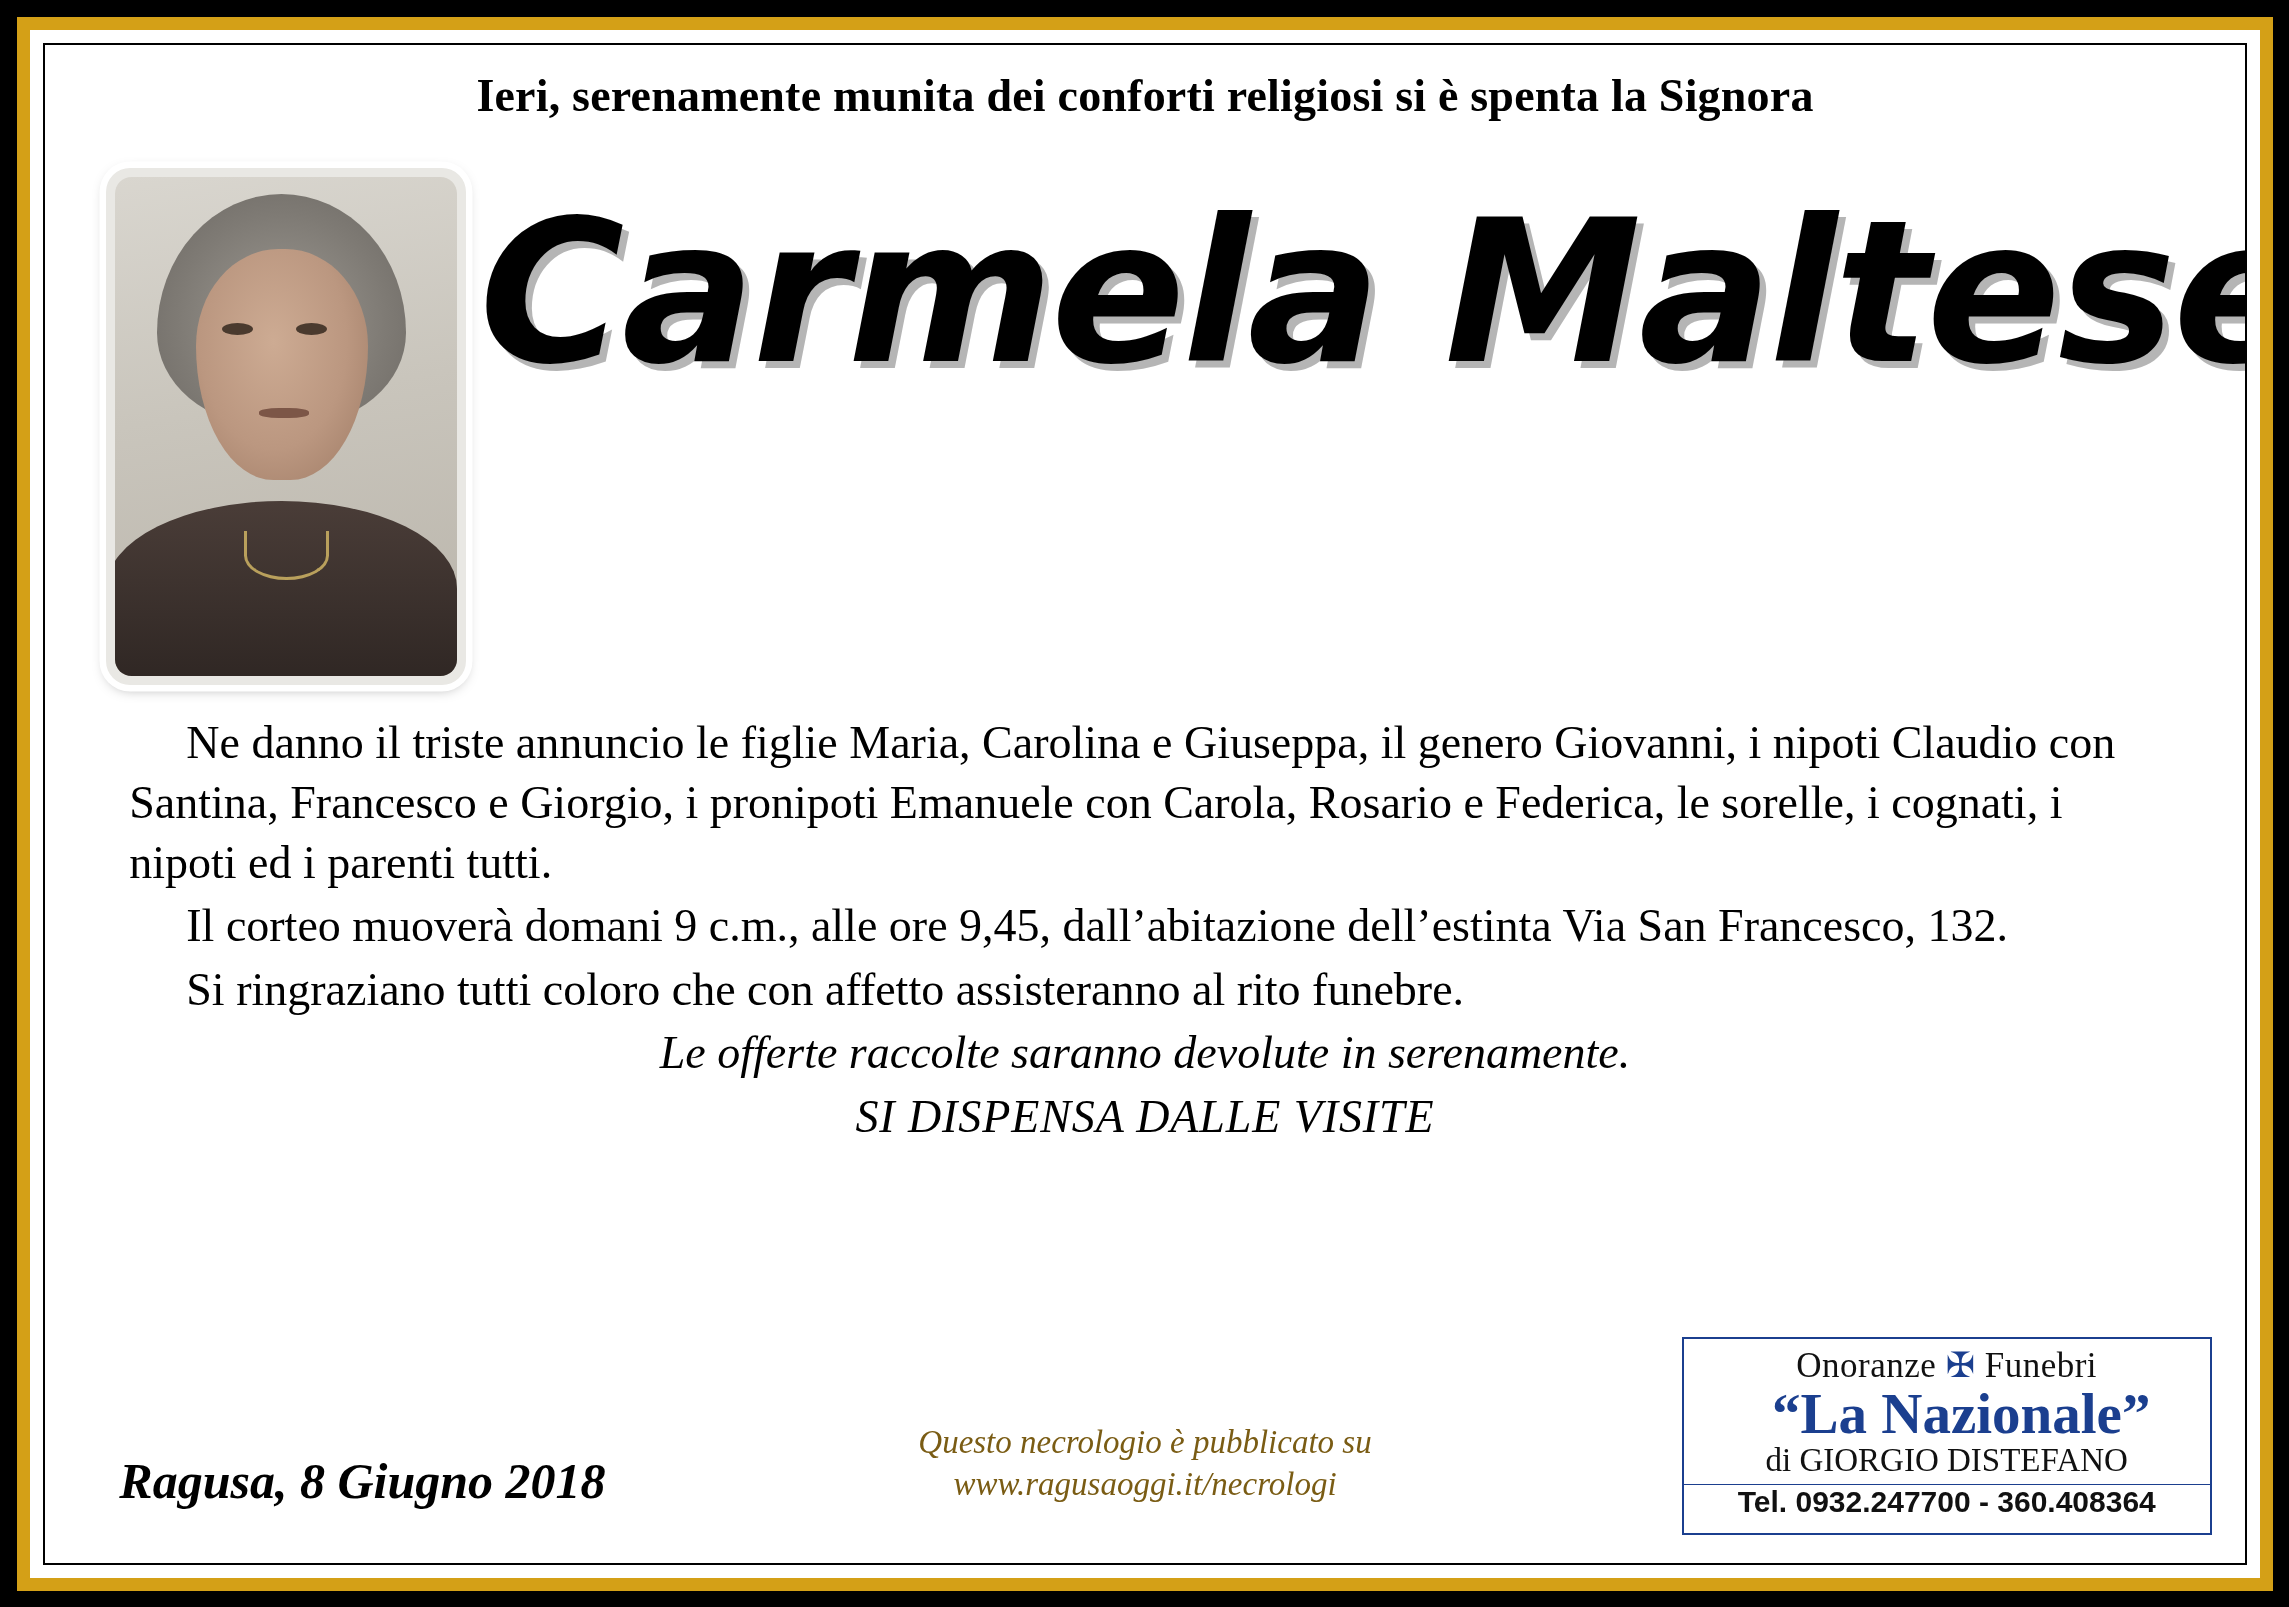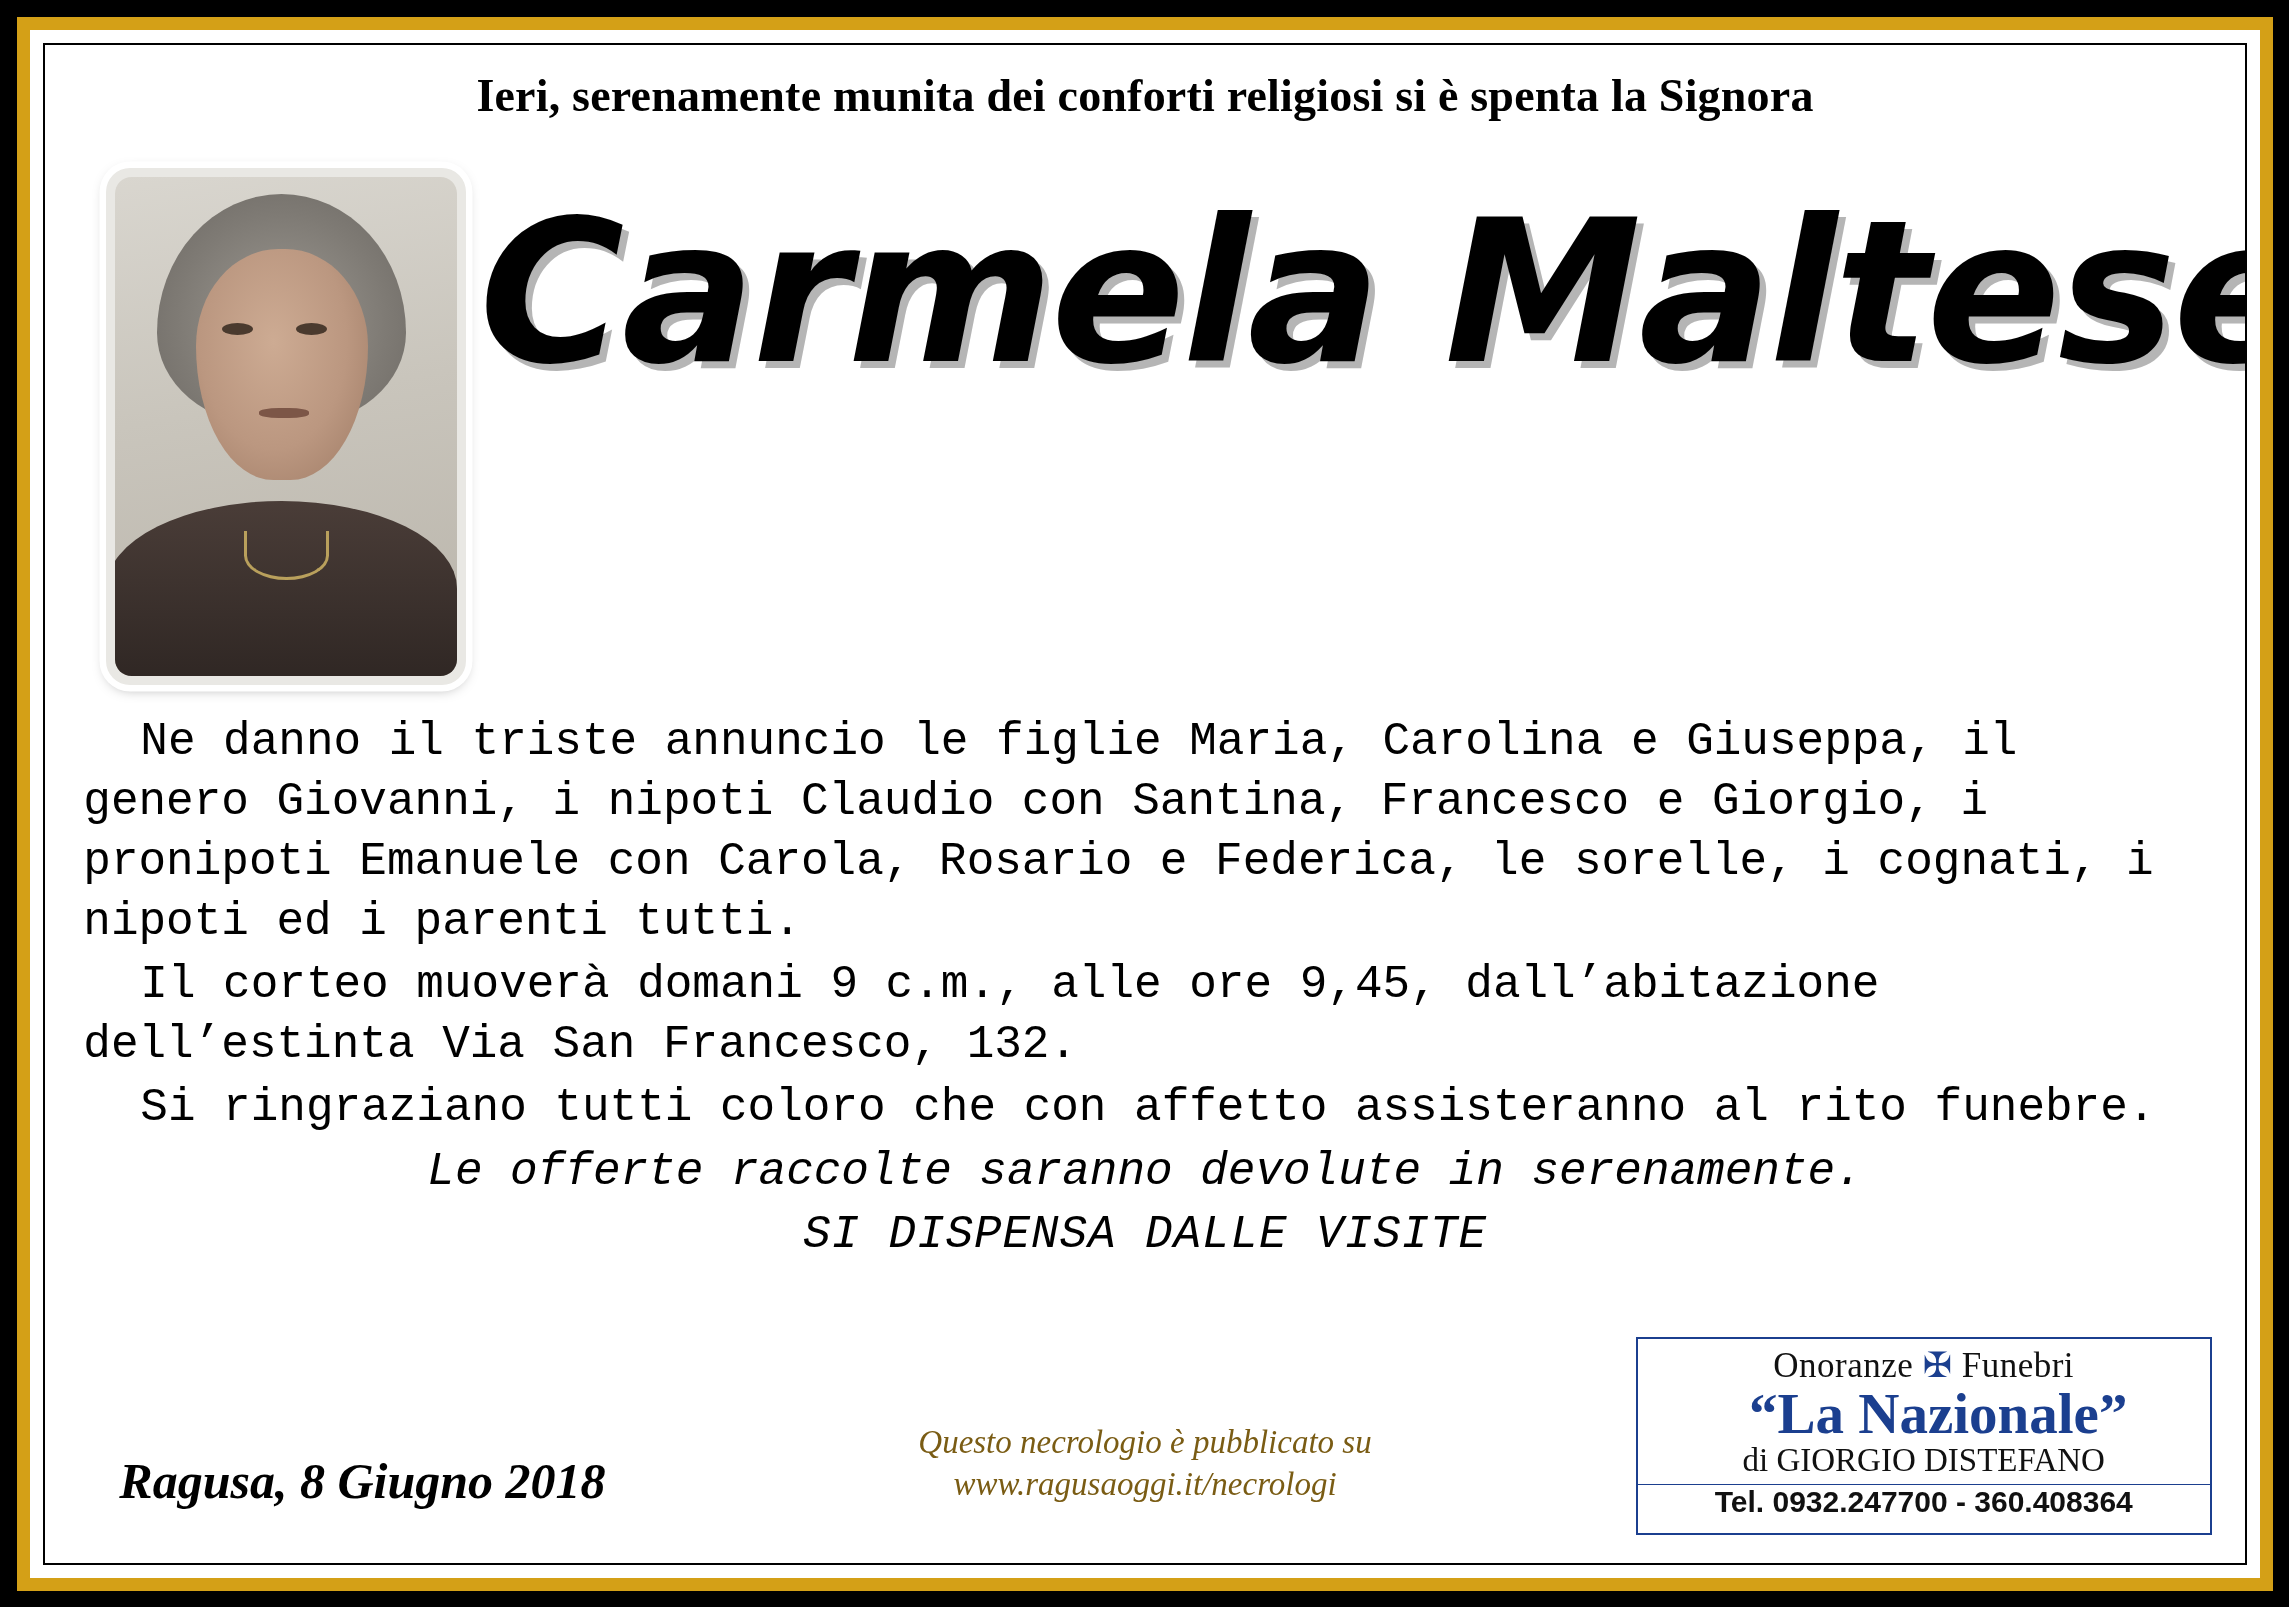--- a/index.html
+++ b/index.html
@@ -147,26 +147,25 @@
     top: 406px;
     text-align: center;
     font-family: "Liberation Serif", serif;
     font-weight: bold;
     font-size: 79px;
     letter-spacing: 0.9px;
     color: #000;
   }
 
   .body-text {
-    margin: 0 38px;
+    margin: 0 84px;
     font-size: 46px;
     line-height: 1.30;
     text-align: left;
     color: #000;
-    font-family: Liberation Mono, monospace;
   }
   .body-text p {
     margin: 0 0 3.7px 0;
     text-indent: 57px;
   }
   .center-italic {
     text-align: center;
     font-style: italic;
     font-size: 46px;
     margin-top: 9.2px;
@@ -204,21 +203,21 @@
     font-style: italic;
     font-size: 33px;
     line-height: 1.28;
   }
   .publish .url { display: block; }
 
   .agency {
     position: absolute;
     right: 33px;
     bottom: 18.5px;
-    width: 576px;
+    width: 530px;
     height: 198px;
     background: #ffffff;
     border: 2.8px solid #1b3f8f;
     box-sizing: border-box;
     text-align: center;
     padding-top: 5.5px;
   }
   .agency .a1 {
     font-family: "Liberation Serif", serif;
     font-size: 35px;

